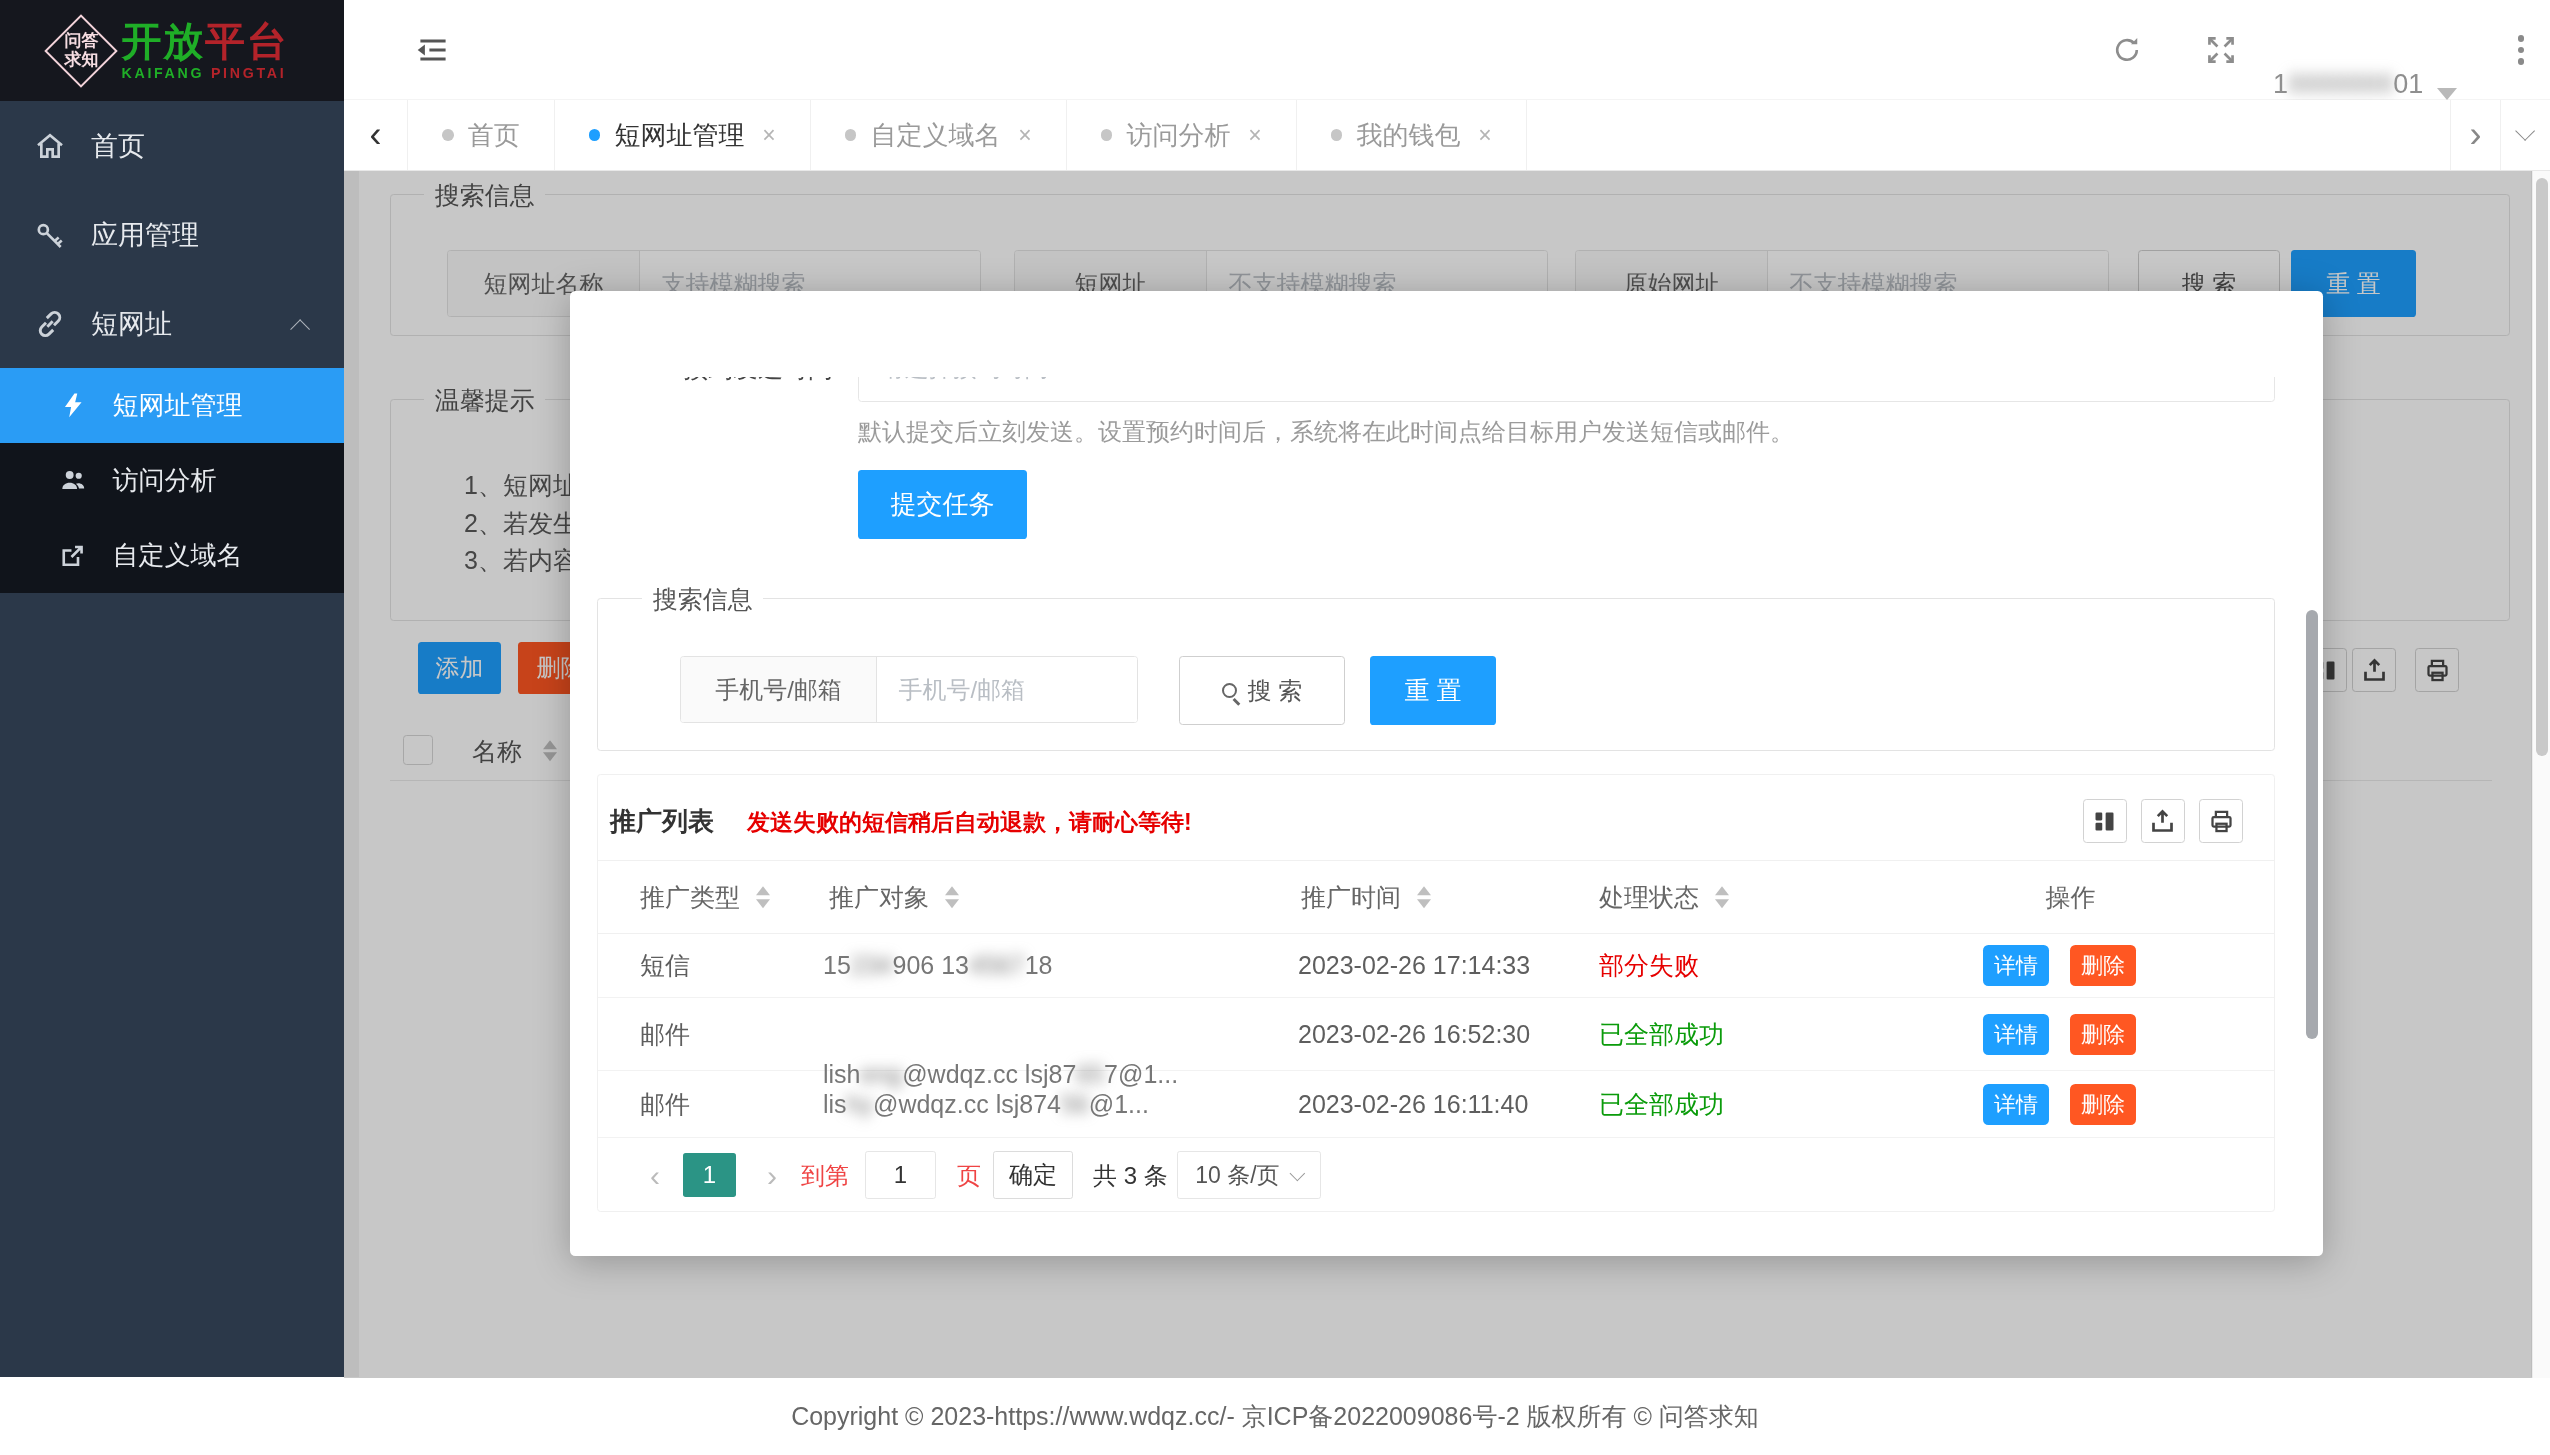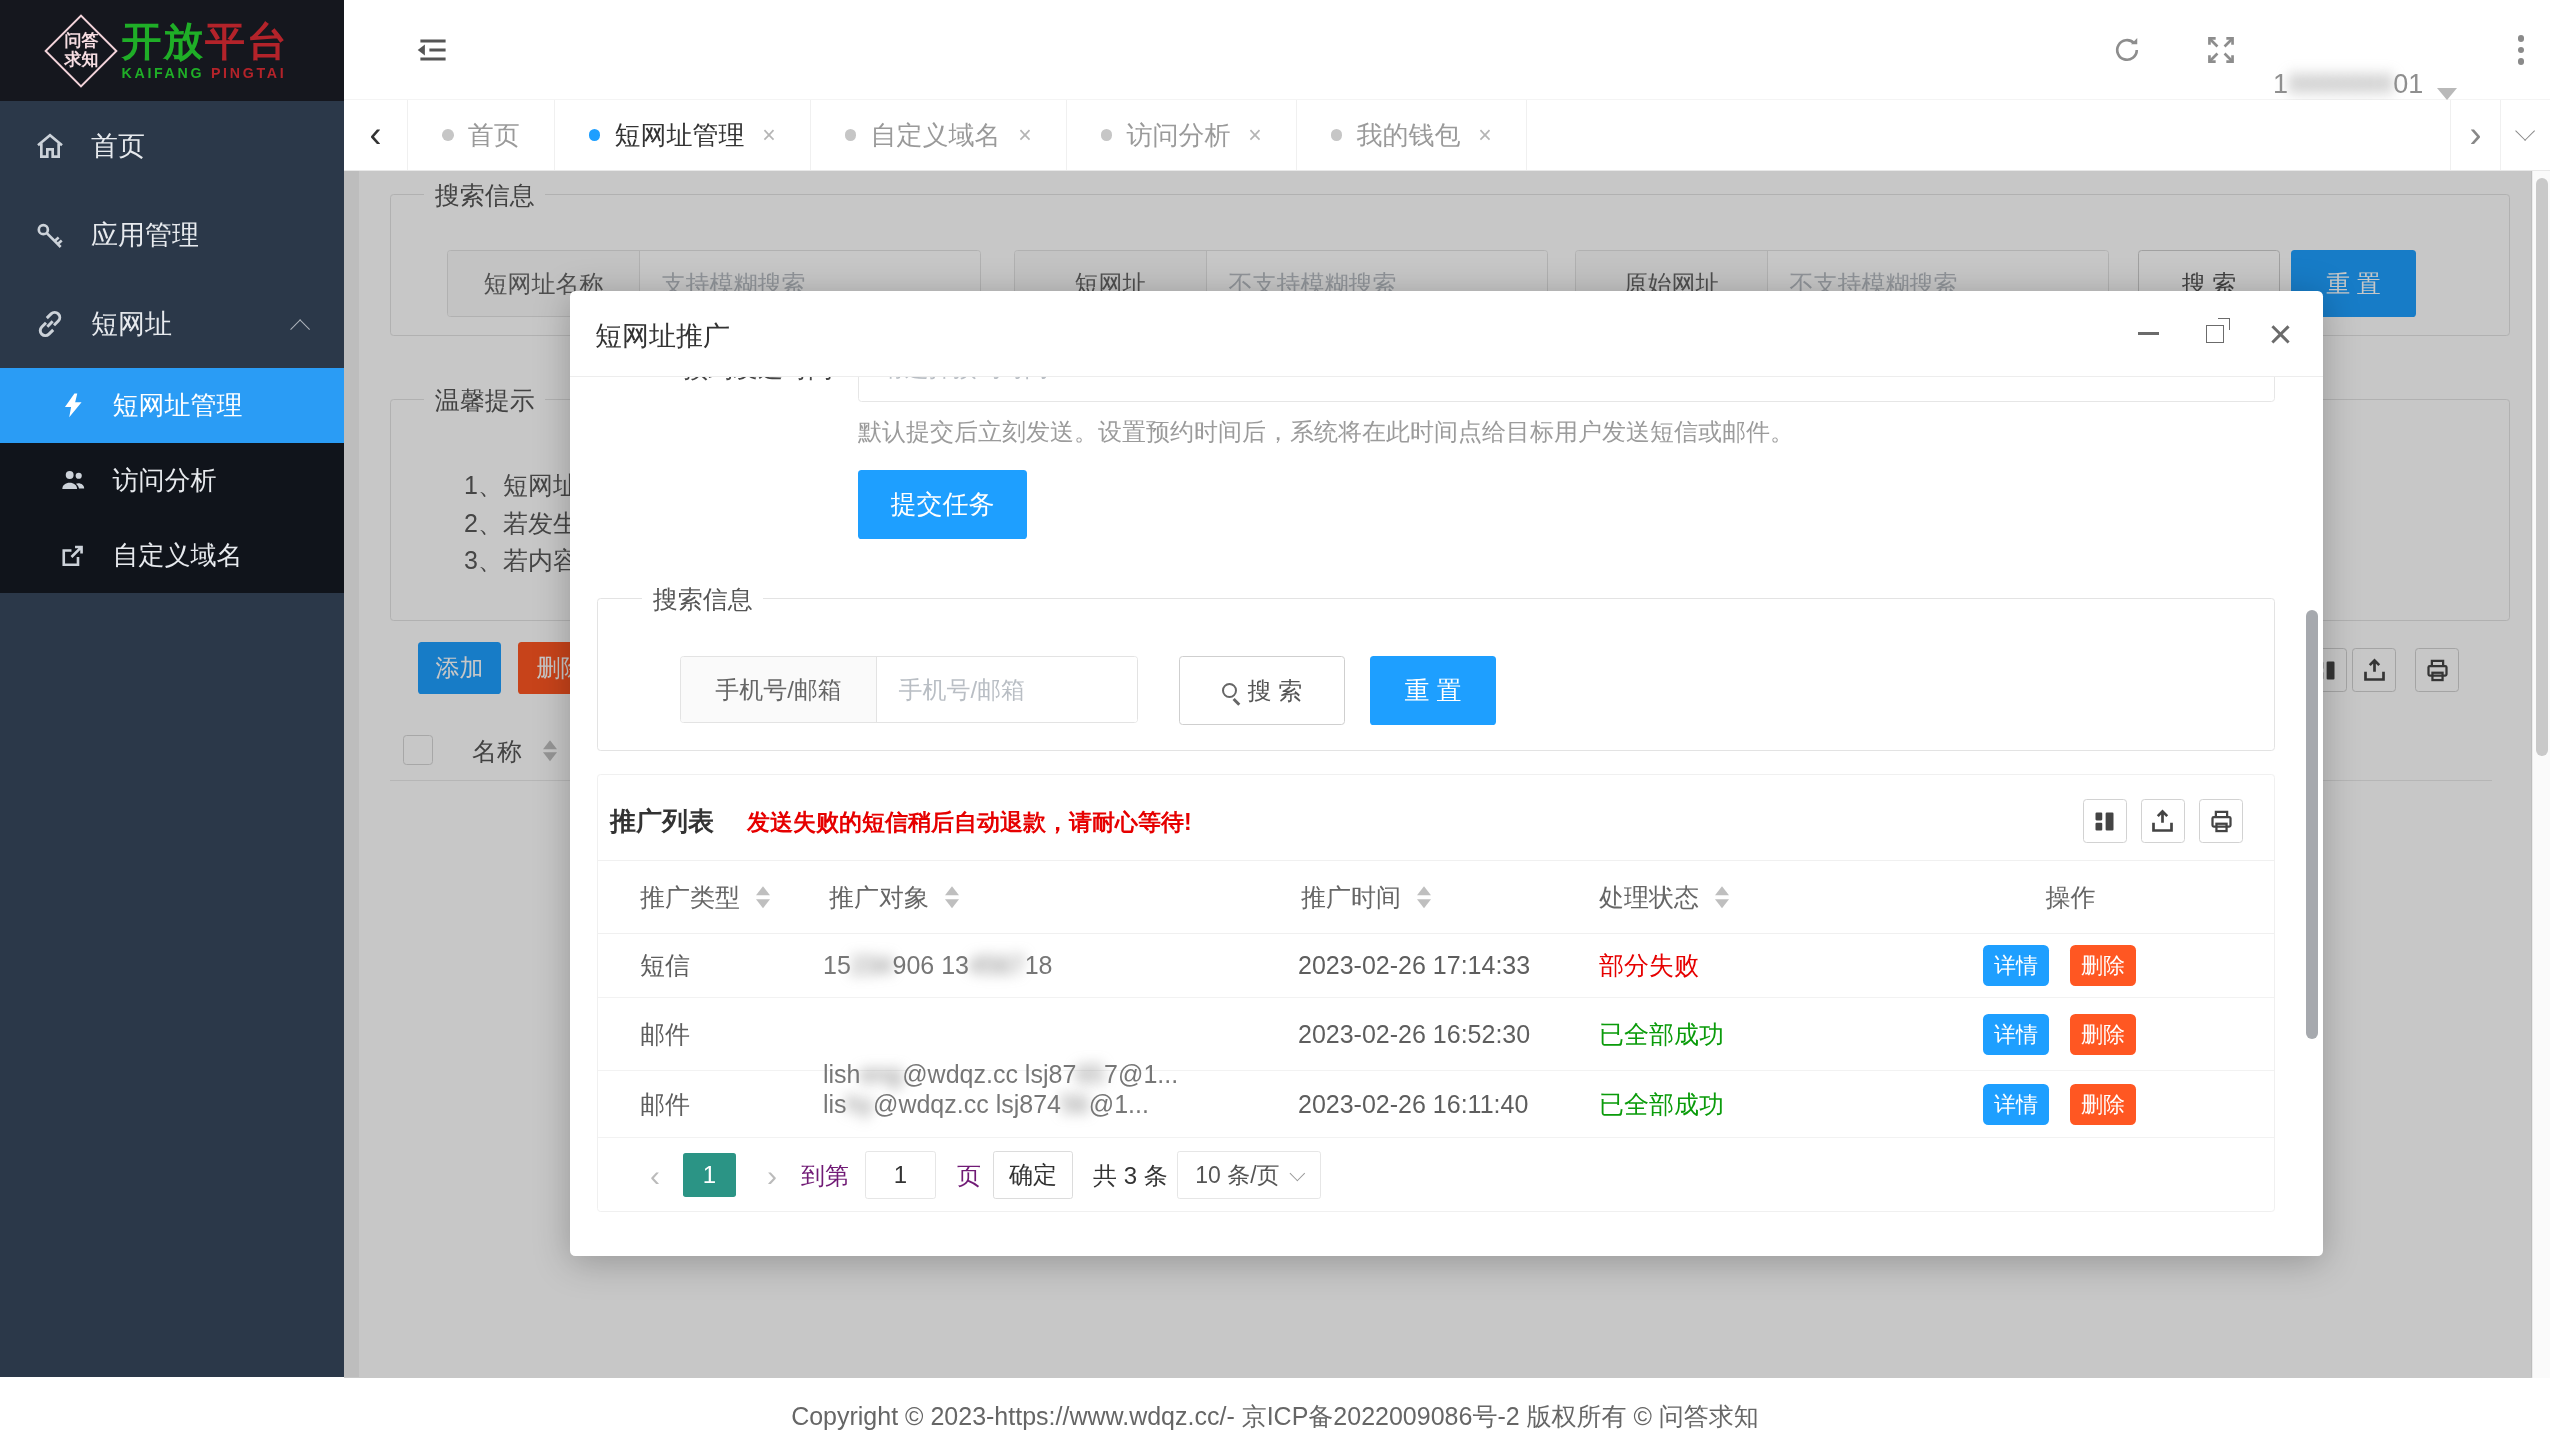--- a/index.html
+++ b/index.html
@@ -107,21 +107,21 @@
 #m-card{position:absolute;left:27px;top:397px;width:1678px;height:438px;border:0.9px solid #f0f0f0;border-radius:3.6px}
 #m-card-title{position:absolute;left:12px;top:28.5px;font-size:26px;font-weight:bold;color:#333}
 #m-notice{position:absolute;left:149px;top:32px;font-size:23px;color:#E60000;font-weight:bold}
 #m-icons{position:absolute;right:31px;top:24px;display:flex;gap:14.2px}
 #m-thead{position:absolute;left:0;top:85px;width:100%;height:74px;border-top:0.9px solid #f0f0f0;border-bottom:0.9px solid #f0f0f0}
 .mth{position:absolute;top:50%;transform:translateY(-50%);font-size:25px;color:#666;white-space:nowrap}
 .mrow{position:absolute;left:0;width:100%;border-bottom:0.9px solid #f2f2f2}
 .st-error{color:#E60000}
 .st-success{color:#0A9B0A}
 #m-pager{position:absolute;left:0;top:363px;width:100%;height:75px}
-.pg{position:absolute;top:50%;transform:translateY(-50%);font-size:24px;color:#701a75;white-space:nowrap}
+.pg{position:absolute;top:50%;transform:translateY(-50%);font-size:24px;color:#ef4444;white-space:nowrap}
 #pg-prev{left:52px;color:#bbb;font-size:30px}
 #pg-prev::before{content:"‹"}
 #pg-next{left:169px;color:#bbb;font-size:30px}
 #pg-next::before{content:"›"}
 #pg-cur{left:85px;top:15px;transform:none;width:53px;height:44px;background:#2B9485;color:#fff;display:flex;align-items:center;justify-content:center;border-radius:2.7px;font-size:24px}
 #pg-input{left:267px;top:13.3px;transform:none;width:71px;height:48px;border:0.9px solid #e6e6e6;border-radius:2.7px;text-align:center;font-size:24px;color:#333;outline:none;position:absolute;font-family:inherit}
 #pg-confirm{left:395px;top:13.3px;transform:none;width:80px;height:48px;border:0.9px solid #dcdcdc;border-radius:2.7px;display:flex;align-items:center;justify-content:center;color:#333;background:#fff;position:absolute;font-size:24px;cursor:pointer}
 #pg-select{left:579px;top:13.3px;transform:none;width:144px;height:48px;border:0.9px solid #e6e6e6;border-radius:2.7px;display:flex;align-items:center;justify-content:center;gap:12.5px;color:#555;position:absolute;font-size:23px;cursor:pointer}
 #pg-select .chev-dn{width:10.7px;height:10.7px;border-color:#999;margin-top:-3.6px}
 #m-scroll{position:absolute;right:5.3px;top:319px;width:11.6px;height:429px;background:#a6a9ae;border-radius:6.2px;z-index:5}
@@ -439,32 +439,20 @@
         <button class="btn sm b-purple" style="left: 2012px; top: 11px; width: 68px; height: 44px;">分析</button>
       </div>
     </div>
 
   <div id="overlay"></div>
   <div id="page-scroll">
       <div class="thumb"></div>
     </div>
 
   <div id="modal">
-    <div id="modal-head">
-      <span id="modal-title">短网址推广</span>
-      <span id="modal-ctrls">
-        <span class="mctl">
-            <span class="ic-min"></span>
-          </span>
-        <span class="mctl">
-            <span class="ic-restore"></span>
-          </span>
-        <span class="mctl ic-close"></span>
-      </span>
-    </div>
     <div id="modal-body">
       <div id="clip-row">
         <span id="clip-label">预约发送时间</span>
         <input id="clip-input" placeholder="请选择预约时间" style="">
       </div>
       <div id="modal-hint">默认提交后立刻发送。设置预约时间后，系统将在此时间点给目标用户发送短信或邮件。</div>
       <button id="submit-btn" class="btn b-blue">
           <span>提交任务</span>
         </button>
 

